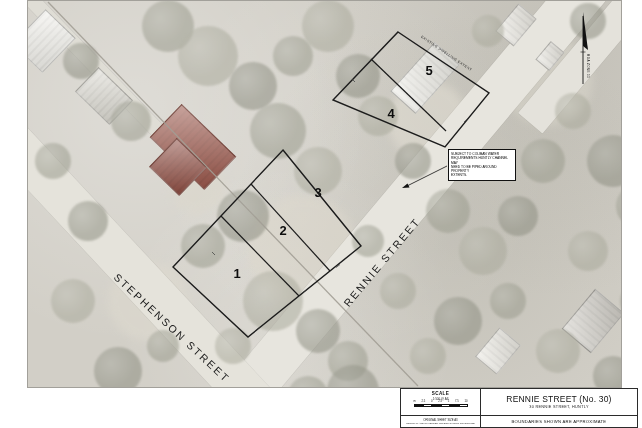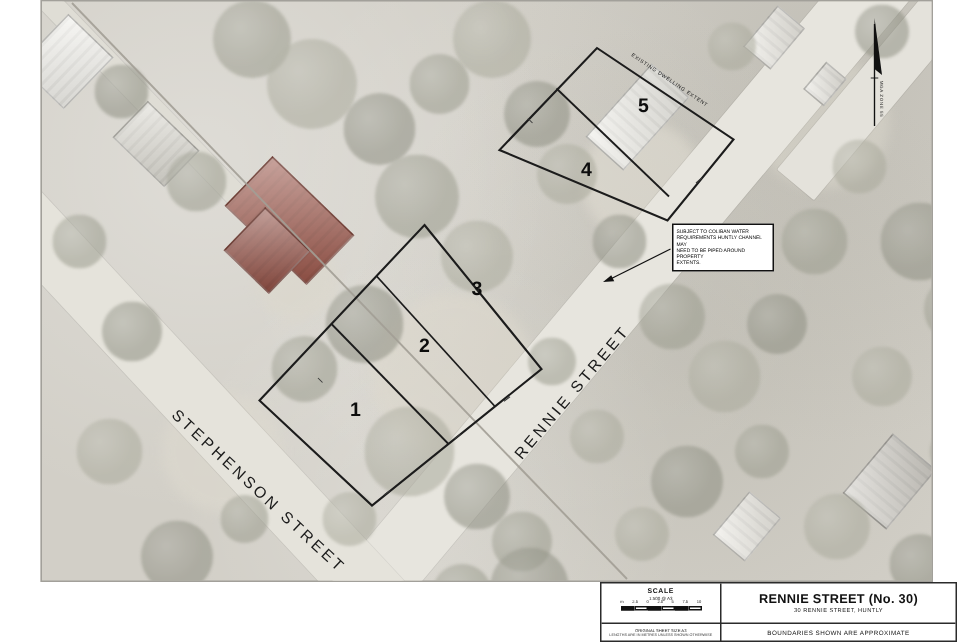--- a/index.html
+++ b/index.html
@@ -56,21 +56,21 @@
   .tb-rule{position:absolute;left:0;right:0;top:26px;border-top:1px solid #2b2b2b;}
   .tb-scale-head{position:absolute;left:0;right:0;top:2px;text-align:center;font-size:4.6px;font-weight:bold;letter-spacing:.4px;}
   .tb-scale-ratio{position:absolute;left:0;right:0;top:7.5px;text-align:center;font-size:3px;color:#222;}
   .tb-ticks{position:absolute;left:0;right:0;top:11px;text-align:center;font-size:2.7px;word-spacing:5px;color:#111;}
   .tb-bar{position:absolute;left:50%;top:15px;transform:translateX(-50%);display:flex;height:3px;}
   .tb-bar span{display:block;width:9px;height:3px;border:0.5px solid #111;box-sizing:border-box;}
   .tb-bar span:nth-child(odd){background:#111;}
   .tb-bar span:nth-child(even){background:#fff;}
   .tb-fine1{position:absolute;left:0;right:0;top:28.5px;text-align:center;font-size:2.8px;color:#222;}
   .tb-fine2{position:absolute;left:0;right:0;top:32.5px;text-align:center;font-size:2.5px;color:#333;}
-  .tb-title{position:absolute;left:0;right:0;top:5px;text-align:center;font-size:8.5px;font-weight:bold;letter-spacing:.2px;}
+  .tb-title{position:absolute;left:0;right:0;top:5px;text-align:center;font-size:8.5px;font-weight:normal;letter-spacing:.2px;}
   .tb-subtitle{position:absolute;left:0;right:0;top:16px;text-align:center;font-size:3.8px;color:#222;letter-spacing:.3px;}
   .tb-disclaimer{position:absolute;left:0;right:0;top:30px;text-align:center;font-size:4.2px;color:#111;letter-spacing:.3px;}
 </style>
 </head>
 <body>
 
 <div class="canvas">
 
   <div class="photo" id="photo">
       <div class="decor patch" style="left: 220px; top: 195px; width: 110px; height: 110px; background: rgb(222, 217, 205); opacity: 0.55;"></div>

